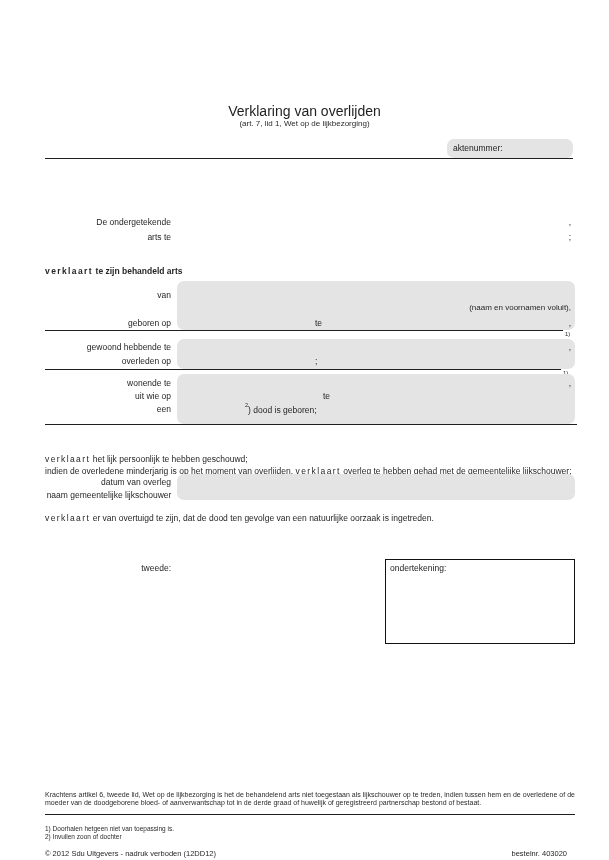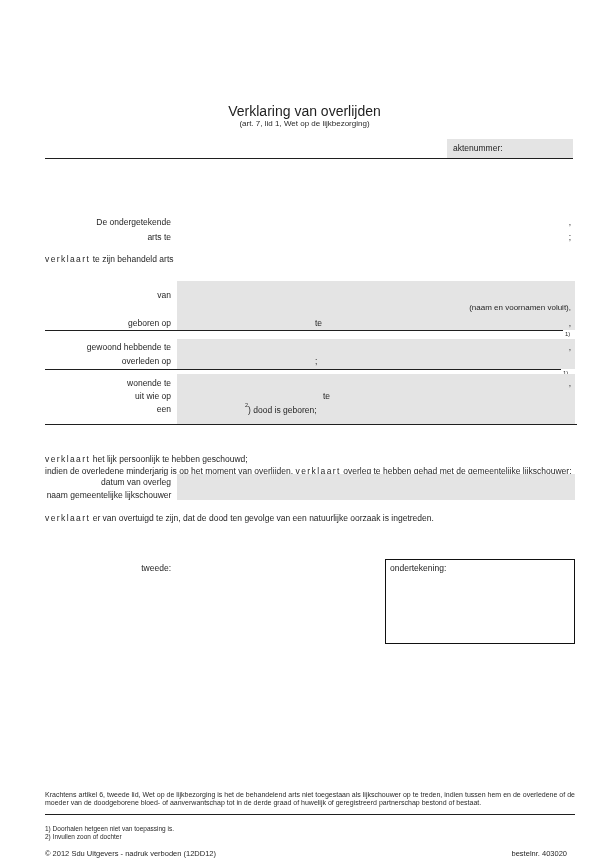--- a/index.html
+++ b/index.html
@@ -13,21 +13,21 @@
     margin-top:7px;
   }
   .title{
     position:absolute;top:96px;left:0;width:609px;
     text-align:center;font-size:14px;color:#1e1e1e;
   }
   .subtitle{
     position:absolute;top:112px;left:0;width:609px;
     text-align:center;font-size:8px;color:#2a2a2a;
   }
-  .field{position:absolute;background:#e4e4e4;}
+  .field{position:absolute;background:#e4e4e4;border-radius:7px;}
   .akte{left:447px;top:132px;width:126px;height:19px;}
   .akte-lbl{position:absolute;left:6px;top:4px;font-size:8.5px;color:#222;}
   .hline{position:absolute;height:1.3px;background:#1f1f1f;}
   .row{position:absolute;left:45px;width:530px;height:11px;font-size:8.5px;}
   .lbl{position:absolute;left:0;top:0;width:126px;text-align:right;white-space:nowrap;}
   .punct{position:absolute;right:4px;top:0;}
   .mid{position:absolute;top:0;}
   .plain{position:absolute;left:45px;font-size:8.5px;white-space:nowrap;}
   .sp{letter-spacing:1.4px;margin-right:2.5px;}
   .spm{letter-spacing:1.4px;margin-left:2.5px;margin-right:2.5px;}
@@ -61,21 +61,21 @@
   <div class="hline" style="top:151px;left:45px;width:528px;"></div>
 
   <div class="row" style="top:210px;">
     <span class="lbl">De ondergetekende</span>
     <span class="punct">,</span>
   </div>
   <div class="row" style="top:225px;">
     <span class="lbl">arts te</span>
     <span class="punct">;</span>
   </div>
-  <div class="plain" style="top:247px;">
+  <div class="plain" style="top:259px;font-weight:bold;">
     <span class="sp">verklaart</span><span>te zijn behandeld arts</span>
   </div>
 
   <div class="field" style="left:177px;top:274px;width:398px;height:49px;"></div>
   <div class="row" style="top:296px;">
     <span class="hint-right" style="font-size:8px;">(naam en voornamen voluit),</span>
   </div>
   <div class="row" style="top:283px;">
     <span class="lbl">van</span>
   </div>

